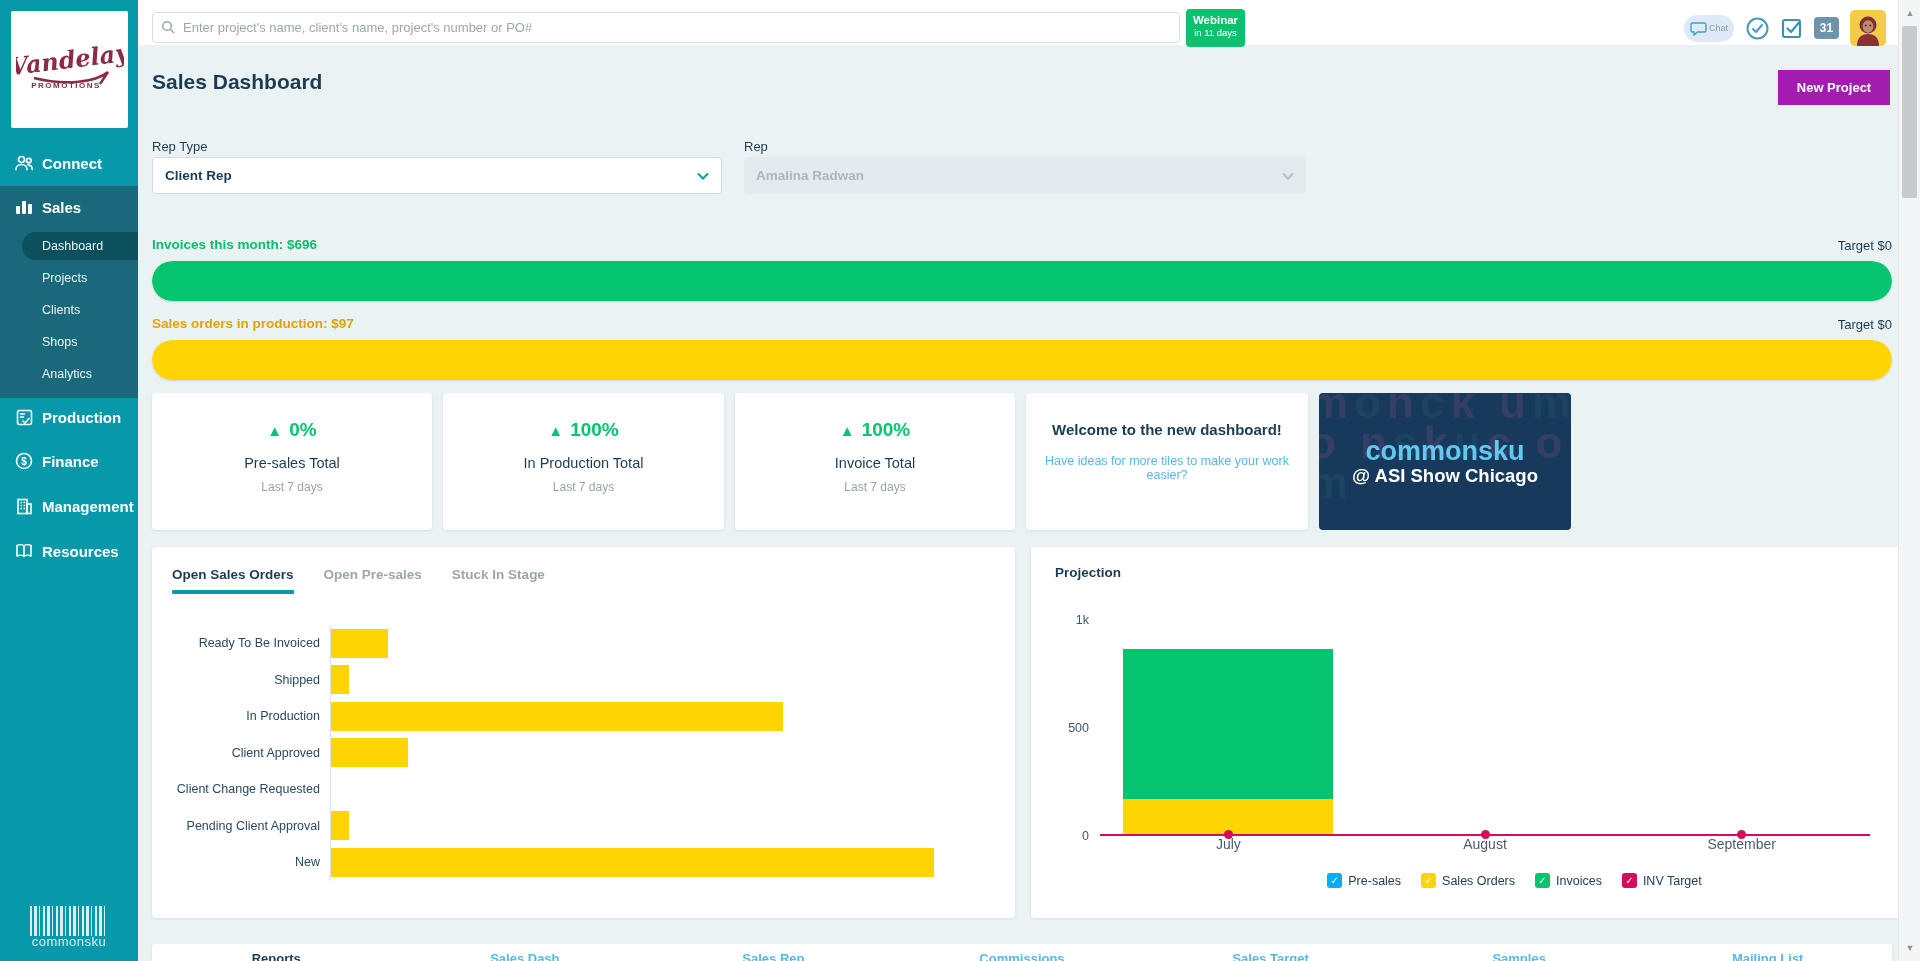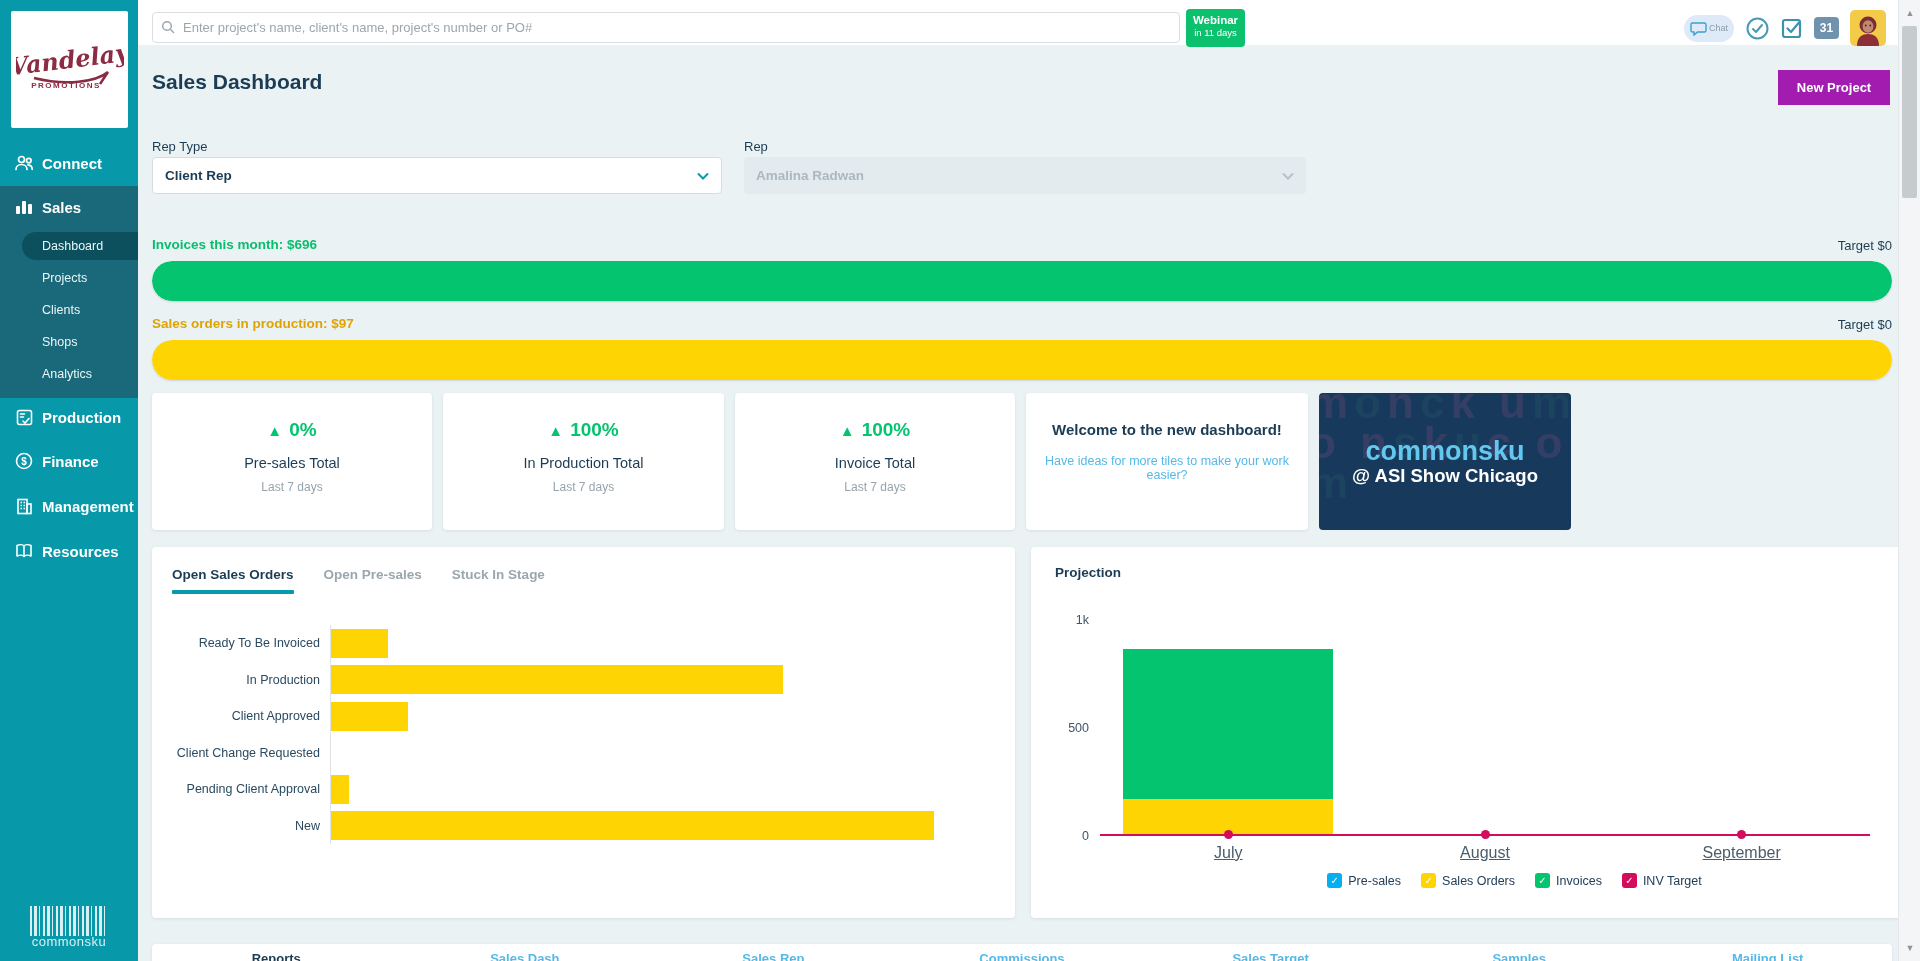--- a/index.html
+++ b/index.html
@@ -85,21 +85,21 @@
   .hlabel { width:168px; text-align:right; padding-right:10px; font-size:12.5px; color:#2A4A61; flex:none; }
   .htrack { flex:1; height:100%; border-left:1px solid #DDE3E6; display:flex; align-items:center; }
   .hbar { height:29px; }
 
   .proj-title { position:absolute; left:24px; top:18px; font-size:13.5px; font-weight:bold; color:#1B3C54; }
   .proj-ylab { position:absolute; width:56px; text-align:right; font-size:12.5px; color:#3E566A; }
   .proj-plot { position:absolute; left:69px; top:60px; width:770px; height:229px; border-bottom:1px dashed #CFD6DA; }
   .pbar { position:absolute; }
   .proj-line { position:absolute; left:0; width:770px; height:2px; background:#D30C5C; bottom:-1px; }
   .proj-dot { position:absolute; width:9px; height:9px; border-radius:50%; background:#D30C5C; bottom:-4px; }
-  .proj-month { position:absolute; top:297px; font-size:16px; color:#4A5D6B; transform:translateX(-50%);text-decoration:underline; }
+  .proj-month { position:absolute; top:289px; font-size:14px; color:#4A5D6B; transform:translateX(-50%); }
   .proj-legend { position:absolute; left:0; right:0; top:326px; display:flex; justify-content:center; gap:20px; align-items:center; }
   .leg-item { display:flex; align-items:center; gap:6px; cursor:pointer; }
   .leg-box { width:15px; height:15px; border-radius:3px; color:#fff; font-size:10px; display:flex; align-items:center; justify-content:center; }
   .leg-name { font-size:12.5px; color:#23405A; }
 
   
   .bottom-card { left:14px; top:944px; width:1740px; height:56px; display:grid; grid-template-columns:repeat(7,1fr); align-items:start; padding-top:7px; }
   .bl { text-align:center; font-size:13px; font-weight:bold; color:#54B9E9; cursor:pointer; }
   .bl.first { color:#1B3C54; }
 
@@ -334,20 +334,26 @@
       <div class="tab">Stuck In Stage</div>
     </div>
     <div class="hrows" id="hbar-rows">
         <div class="hrow">
           <div class="hlabel">Ready To Be Invoiced</div>
           <div class="htrack">
             <div class="hbar" style="width: 57.285px; background: rgb(255, 212, 3);"></div>
           </div>
         </div>
         <div class="hrow">
+          <div class="hlabel">Shipped</div>
+          <div class="htrack">
+            <div class="hbar" style="width: 18.09px; background: rgb(255, 212, 3);"></div>
+          </div>
+        </div>
+        <div class="hrow">
           <div class="hlabel">In Production</div>
           <div class="htrack">
             <div class="hbar" style="width: 452.25px; background: rgb(255, 212, 3);"></div>
           </div>
         </div>
         <div class="hrow">
           <div class="hlabel">Client Approved</div>
           <div class="htrack">
             <div class="hbar" style="width: 77.184px; background: rgb(255, 212, 3);"></div>
           </div>

